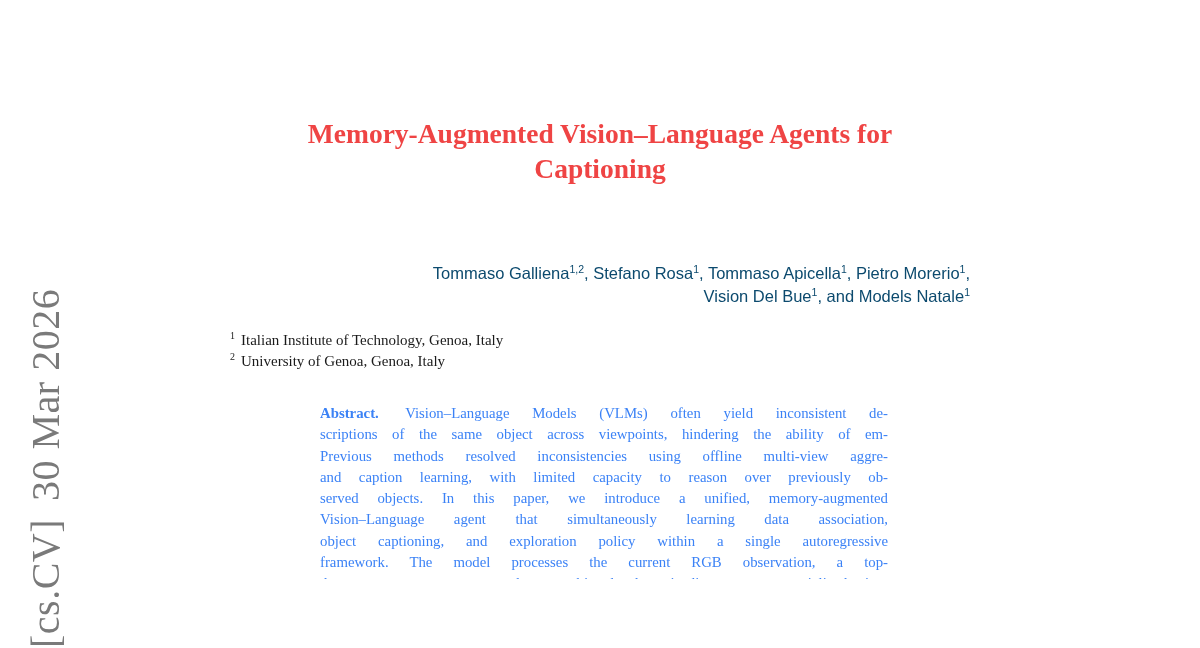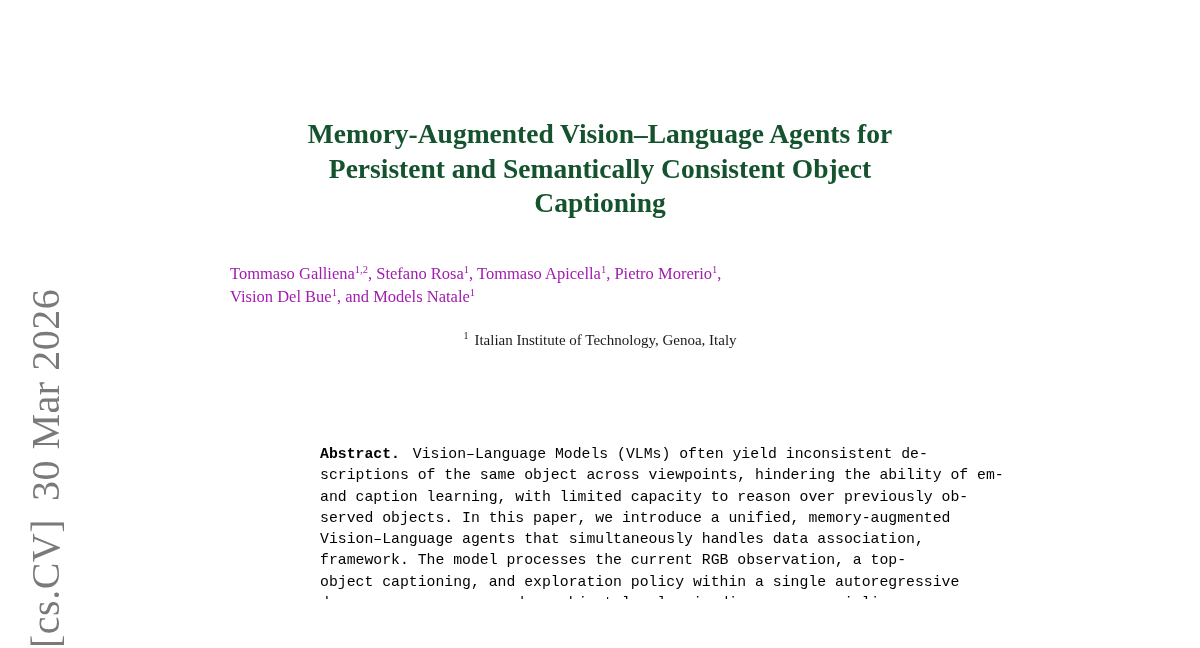--- a/index.html
+++ b/index.html
@@ -32,61 +32,61 @@
     .title {
       position: absolute;
       left: 230px;
       width: 740px;
       top: 117px;
       text-align: center;
       font-family: "Liberation Serif", "DejaVu Serif", serif;
       font-weight: bold;
       font-size: 27.5px;
       line-height: 34.5px;
-      color: #14532d;
+      color: #ef4444;
     }
     .title .line { display: block; white-space: nowrap; }
     .authors {
       position: absolute;
       left: 230px;
       width: 740px;
       top: 262px;
-      text-align: left;
-      font-family: Liberation Serif, serif;
+      text-align: right;
+      font-family: Liberation Sans, sans-serif;
       font-size: 16.5px;
       line-height: 23px;
-      color: #a21caf;
+      color: #0c4a6e;
     }
     .authors .line { display: block; white-space: nowrap; }
     sup {
       font-size: 10.5px;
       vertical-align: 6px;
       line-height: 0;
     }
     .affils {
       position: absolute;
       left: 230px;
       width: 740px;
       top: 330px;
-      text-align: center;
+      text-align: left;
       font-family: "Liberation Serif", "DejaVu Serif", serif;
       font-size: 15px;
       line-height: 21px;
     }
     .affils .line { display: block; white-space: nowrap; }
     .affils sup { margin-right: 6px; font-size: 10px; }
     .abstract {
       position: absolute;
       left: 320px;
       width: 568px;
-      top: 444px;
-      font-family: Liberation Mono, monospace;
+      top: 403px;
+      font-family: Liberation Serif, serif;
       font-size: 14.8px;
       line-height: 21.3px;
-      color: #000000;
+      color: #3b82f6;
     }
     .abstract .line {
       display: block;
       white-space: nowrap;
       text-align: justify;
       text-align-last: justify;
     }
     .abstract .line.last-partial {
       height: 6px;
       overflow: hidden;
@@ -95,39 +95,40 @@
   </style>
 </head>
 <body>
 
 <div class="arxiv-stamp">
   <span>[cs.CV]</span><span class="gap"></span><span>30 Mar 2026</span>
 </div>
 
 <div class="title">
   <span class="line">Memory-Augmented Vision–Language Agents for</span>
-  <span class="line">Persistent and Semantically Consistent Object</span>
   <span class="line">Captioning</span>
 </div>
 
 <div class="authors">
   <span class="line">
     <span>Tommaso Galliena</span><sup>1,2</sup><span>, </span><span>Stefano Rosa</span><sup>1</sup><span>, </span><span>Tommaso Apicella</span><sup>1</sup><span>, </span><span>Pietro Morerio</span><sup>1</sup><span>,</span>
   </span>
   <span class="line">
     <span>Vision Del Bue</span><sup>1</sup><span>, and </span><span>Models Natale</span><sup>1</sup>
   </span>
 </div>
 
 <div class="affils">
   <span class="line"><sup>1</sup><span>Italian Institute of Technology, Genoa, Italy</span></span>
+  <span class="line"><sup>2</sup><span>University of Genoa, Genoa, Italy</span></span>
 </div>
 
 <div class="abstract">
   <span class="line"><span class="heading">Abstract.</span> <span>Vision–Language Models (VLMs) often yield inconsistent de-</span></span>
   <span class="line">scriptions of the same object across viewpoints, hindering the ability of em-</span>
+  <span class="line">Previous methods resolved inconsistencies using offline multi-view aggre-</span>
   <span class="line">and caption learning, with limited capacity to reason over previously ob-</span>
   <span class="line">served objects. In this paper, we introduce a unified, memory-augmented</span>
-  <span class="line">Vision–Language agents that simultaneously handles data association,</span>
+  <span class="line">Vision–Language agent that simultaneously learning data association,</span>
+  <span class="line">object captioning, and exploration policy within a single autoregressive</span>
   <span class="line">framework. The model processes the current RGB observation, a top-</span>
-  <span class="line">object captioning, and exploration policy within a single autoregressive</span>
   <span class="line last-partial">down occupancy map, and an object-level episodic memory serialized into</span>
 </div>
 
 </body></html>

